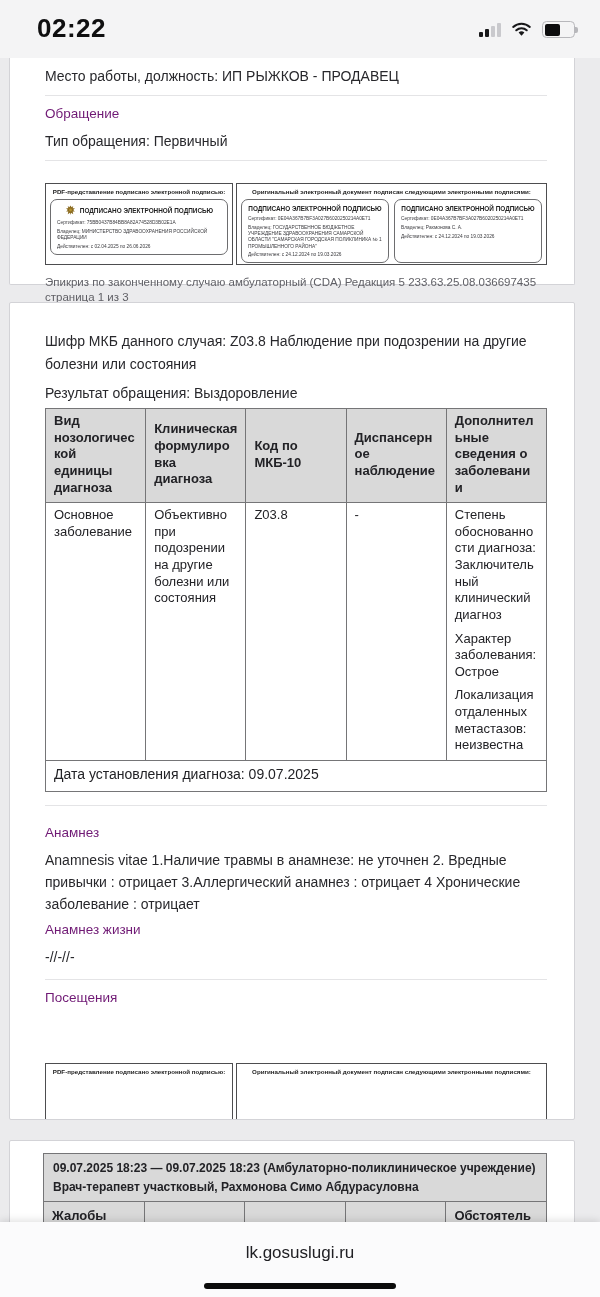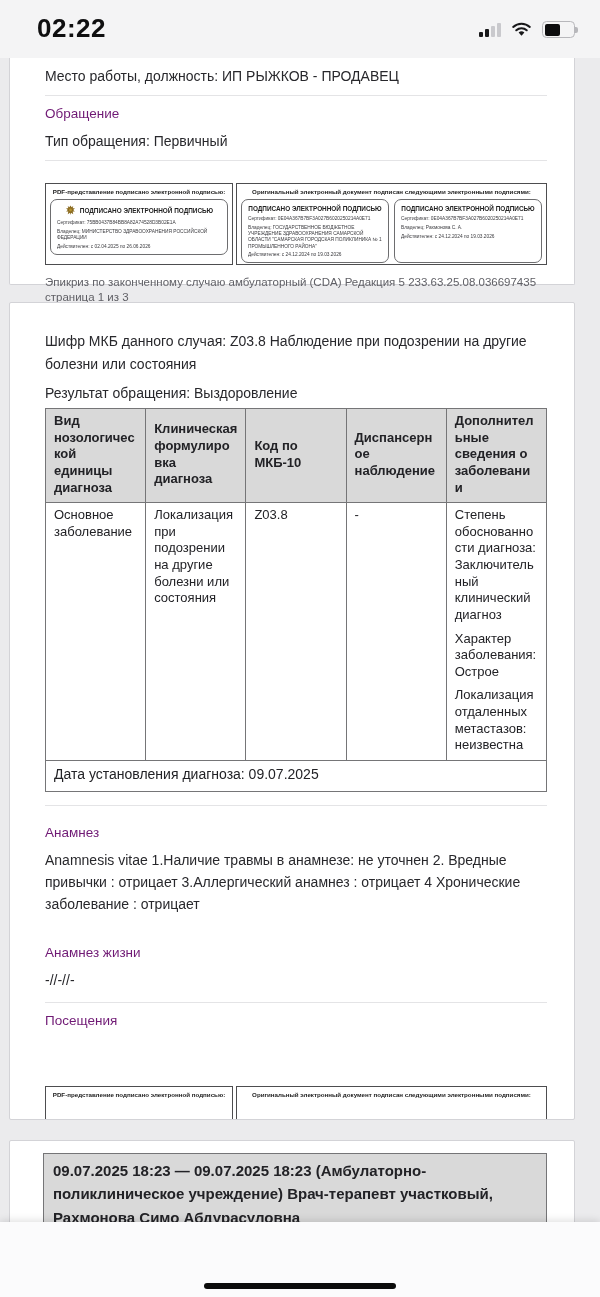--- a/index.html
+++ b/index.html
@@ -50,21 +50,21 @@
     border:1px solid #757577;padding:4px 8px 6px;font-size:13px;line-height:1.28;
     color:#222226;overflow-wrap:anywhere;text-align:left;
   }
   table.diag th{background:#d9d9d9;font-weight:700;vertical-align:middle;width:20%;}
   table.diag td{vertical-align:top;background:#fff;}
   table.diag td p{margin:0 0 7px;}
   table.diag td p:last-child{margin-bottom:0;}
   table.diag .tfoot td{padding:5px 8px 7px;font-size:14px;}
   
   table.visit{width:100%;border-collapse:collapse;table-layout:fixed;margin-top:12px;}
-  table.visit td.band{border:1px solid #757577;background:#d9d9d9;font-size:15px;font-weight:700;
+  table.visit td.band{border:1px solid #757577;background:#d9d9d9;font-size:12px;font-weight:700;
     color:#222226;line-height:1.55;padding:5px 9px;}
   table.visit th{border:1px solid #757577;background:#d9d9d9;font-size:13px;font-weight:700;
     color:#222226;text-align:left;vertical-align:top;padding:6px 8px;height:70px;overflow-wrap:anywhere;}
   table.visit th.lowered{padding-top:19px;}
   
   .bottom-bar{position:absolute;left:0;top:1222px;width:600px;height:75px;background:#fbfbfc;
     box-shadow:0 -1px 8px rgba(0,0,0,.14);}
   .url{margin-top:21px;text-align:center;font-size:17px;color:#202024;}
   .home-indicator{position:absolute;left:50%;transform:translateX(-50%);bottom:8px;
     width:192px;height:6px;border-radius:3px;background:#0b0b0b;}
@@ -151,39 +151,39 @@
     <tbody>
         <tr>
       <th>Вид нозологической единицы диагноза</th>
       <th>Клиническая формулировка диагноза</th>
       <th>Код по МКБ-10</th>
       <th>Диспансерное наблюдение</th>
       <th>Дополнительные сведения о заболевании</th>
     </tr>
     <tr>
       <td>Основное заболевание</td>
-      <td>Локализация при подозрении на другие болезни или состояния</td>
+      <td>Объективно при подозрении на другие болезни или состояния</td>
       <td>Z03.8</td>
       <td>-</td>
       <td>
         <p>Степень обоснованности диагноза: Заключительный клинический диагноз</p>
         <p>Характер заболевания: Острое</p>
         <p>Локализация отдаленных метастазов: неизвестна</p>
       </td>
     </tr>
     <tr class="tfoot">
       <td colspan="5">Дата установления диагноза: 09.07.2025</td>
     </tr>
   </tbody>
     </table>
 
   <hr class="divider" style="margin-top:13px;">
   <div class="gray-label" style="margin-top:18px;">Анамнез</div>
   <div class="body-line" style="margin-top:7px;">Anamnesis vitae 1.Наличие травмы в анамнезе: не уточнен 2. Вредные привычки : отрицает 3.Аллергический анамнез : отрицает 4 Хронические заболевание : отрицает</div>
-  <div class="gray-label" style="margin-top:29px;">Анамнез жизни</div>
+  <div class="gray-label" style="margin-top:6px;">Анамнез жизни</div>
   <div class="body-line" style="margin-top:7px;">-//-//-</div>
   <hr class="divider" style="margin-top:11px;">
   <div class="gray-label" style="margin-top:9px;">Посещения</div>
 
   <div class="sig-area" style="margin-top:56px;">
     <div class="sig-box left">
       <div class="sig-h">PDF-представление подписано электронной подписью:</div>
 
     </div>
     <div class="sig-box right">
@@ -205,14 +205,15 @@
       <th class="lowered">Объективно</th>
       <th class="lowered">Заключение</th>
       <th class="lowered">Рекомендации</th>
       <th>Обстоятельства</th>
     </tr>
   </tbody>
     </table>
 </div>
 
 <div class="bottom-bar">
+  <div class="url">lk.gosuslugi.ru</div>
   <div class="home-indicator"></div>
 </div>
 
 </body></html>

